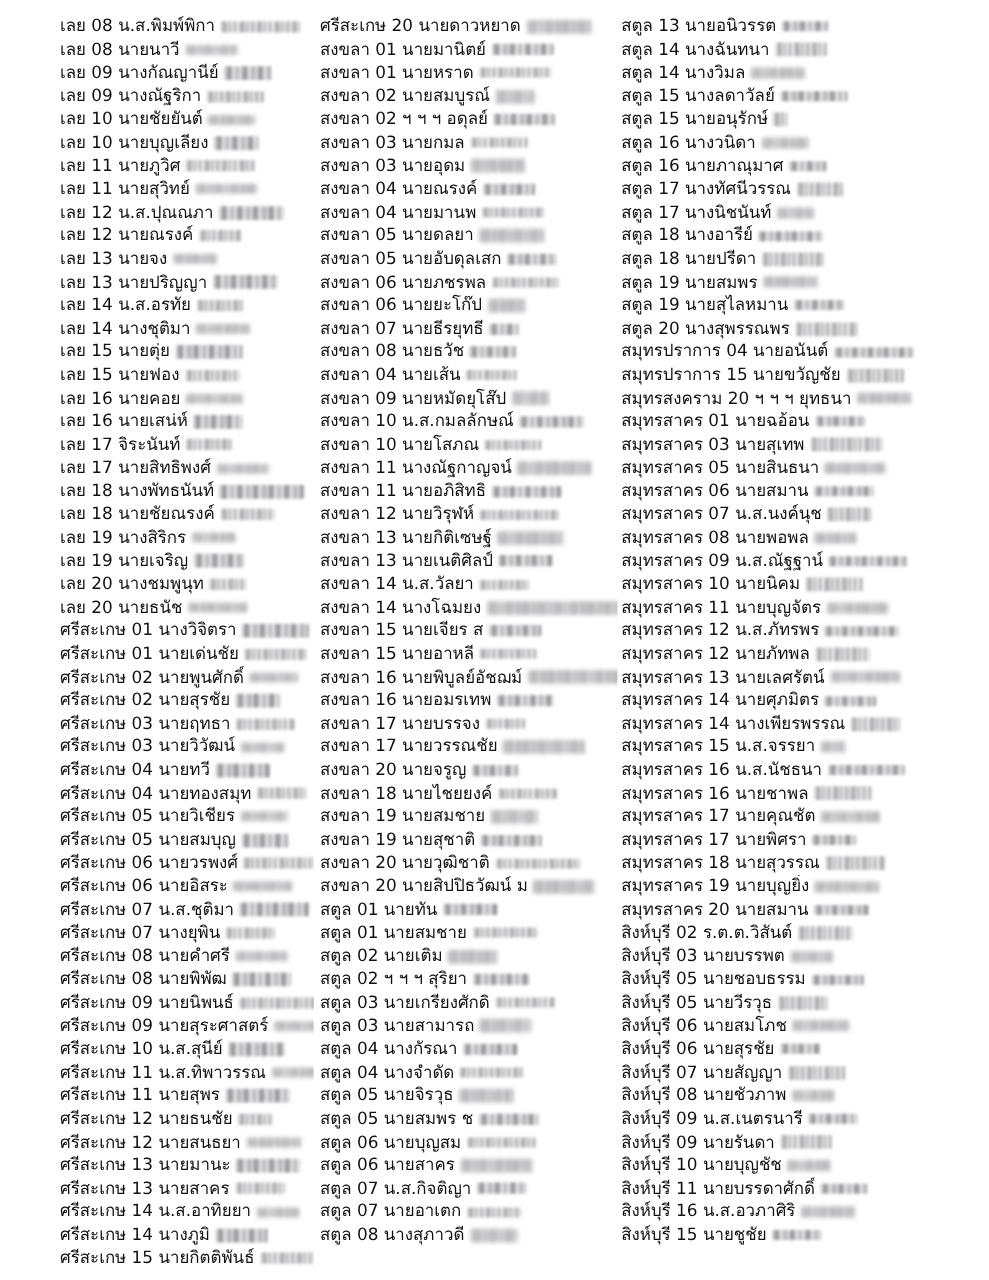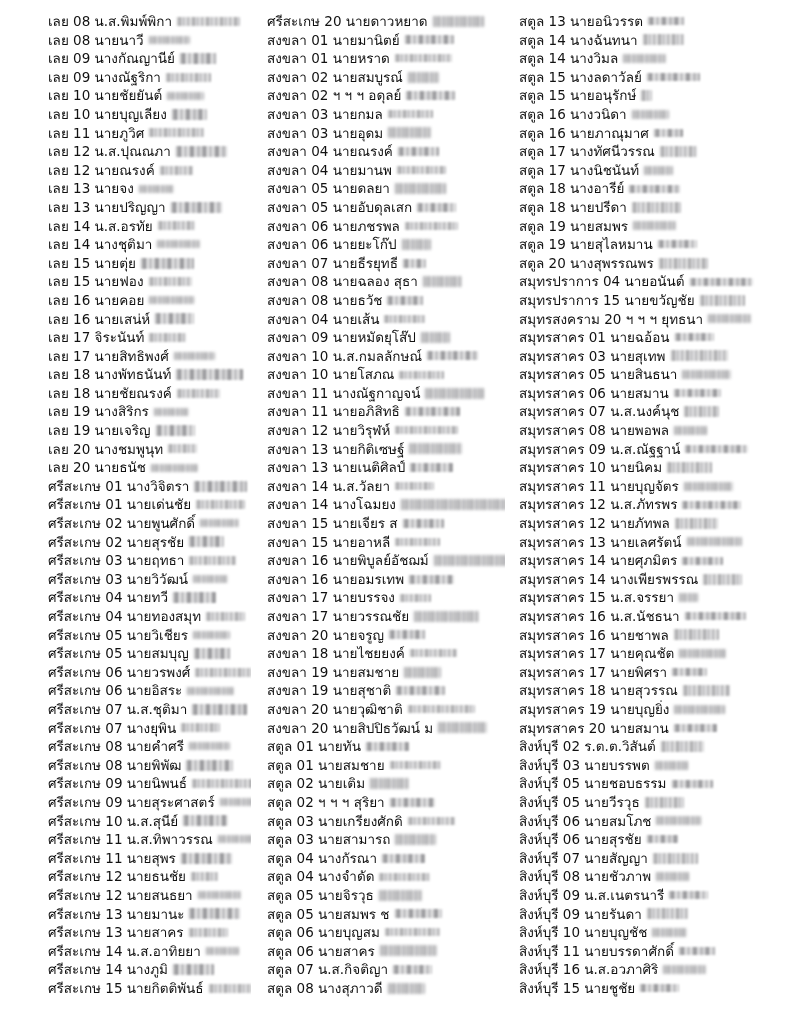--- a/index.html
+++ b/index.html
@@ -21,21 +21,20 @@
     background: #ffffff;
     box-sizing: border-box;
     padding: 12px 6px 6px 6px;
   }
   .columns {
     display: flex;
     flex-direction: row;
     align-items: flex-start;
     width: 100%;
     height: 100%;
-    gap: 11px;
   }
   .column {
     box-sizing: border-box;
   }
   .col-left   { width: 245px; padding-left: 42px; }
   .col-middle { width: 243px; padding-left: 5px;  }
   .col-right  { width: 262px; padding-left: 3px;  }
 
   .name-row {
     display: flex;
@@ -134,20 +133,24 @@
         </div>
         <div class="name-row">
           <span class="name-text">เลย 10 นายบุญเลียง</span>
           <span class="redacted v3 tall" style="width: 36px;"></span>
         </div>
         <div class="name-row">
           <span class="name-text">เลย 11 นายภูวิศ</span>
           <span class="redacted" style="width: 56px;"></span>
         </div>
         <div class="name-row">
+          <span class="name-text">เลย 11 นายสุวิทย์</span>
+          <span class="redacted v2 short" style="width: 50px;"></span>
+        </div>
+        <div class="name-row">
           <span class="name-text">เลย 12 น.ส.ปุณณภา</span>
           <span class="redacted v3 tall" style="width: 52px;"></span>
         </div>
         <div class="name-row">
           <span class="name-text">เลย 12 นายณรงค์</span>
           <span class="redacted" style="width: 34px;"></span>
         </div>
         <div class="name-row">
           <span class="name-text">เลย 13 นายจง</span>
           <span class="redacted v2 short" style="width: 36px;"></span>
@@ -376,24 +379,20 @@
         </div>
         <div class="name-row">
           <span class="name-text">สงขลา 06 นายยะโก๊ป</span>
           <span class="redacted v2 tall" style="width: 30px;"></span>
         </div>
         <div class="name-row">
           <span class="name-text">สงขลา 07 นายธีรยุทธี</span>
           <span class="redacted v3" style="width: 24px;"></span>
         </div>
         <div class="name-row">
-          <span class="name-text">สงขลา 08 นายฉลอง สุธา</span>
-          <span class="redacted v2 tall" style="width: 40px;"></span>
-        </div>
-        <div class="name-row">
           <span class="name-text">สงขลา 08 นายธวัช</span>
           <span class="redacted v3" style="width: 38px;"></span>
         </div>
         <div class="name-row">
           <span class="name-text">สงขลา 04 นายเส้น</span>
           <span class="redacted short" style="width: 42px;"></span>
         </div>
         <div class="name-row">
           <span class="name-text">สงขลา 09 นายหมัดยุโส๊ป</span>
           <span class="redacted v2 tall" style="width: 30px;"></span>
@@ -526,20 +525,24 @@
           <span class="name-text">สตูล 06 นายบุญสม</span>
           <span class="redacted short" style="width: 56px;"></span>
         </div>
         <div class="name-row">
           <span class="name-text">สตูล 06 นายสาคร</span>
           <span class="redacted v2 tall" style="width: 58px;"></span>
         </div>
         <div class="name-row">
           <span class="name-text">สตูล 07 น.ส.กิจติญา</span>
           <span class="redacted v3" style="width: 40px;"></span>
+        </div>
+        <div class="name-row">
+          <span class="name-text">สตูล 07 นายอาเตก</span>
+          <span class="redacted short" style="width: 44px;"></span>
         </div>
         <div class="name-row">
           <span class="name-text">สตูล 08 นางสุภาวดี</span>
           <span class="redacted v2 tall" style="width: 38px;"></span>
         </div>
       </div>
     <div class="column col-right">
         <div class="name-row">
           <span class="name-text">สตูล 13 นายอนิวรรต</span>
           <span class="redacted v3 short" style="width: 38px;"></span>

